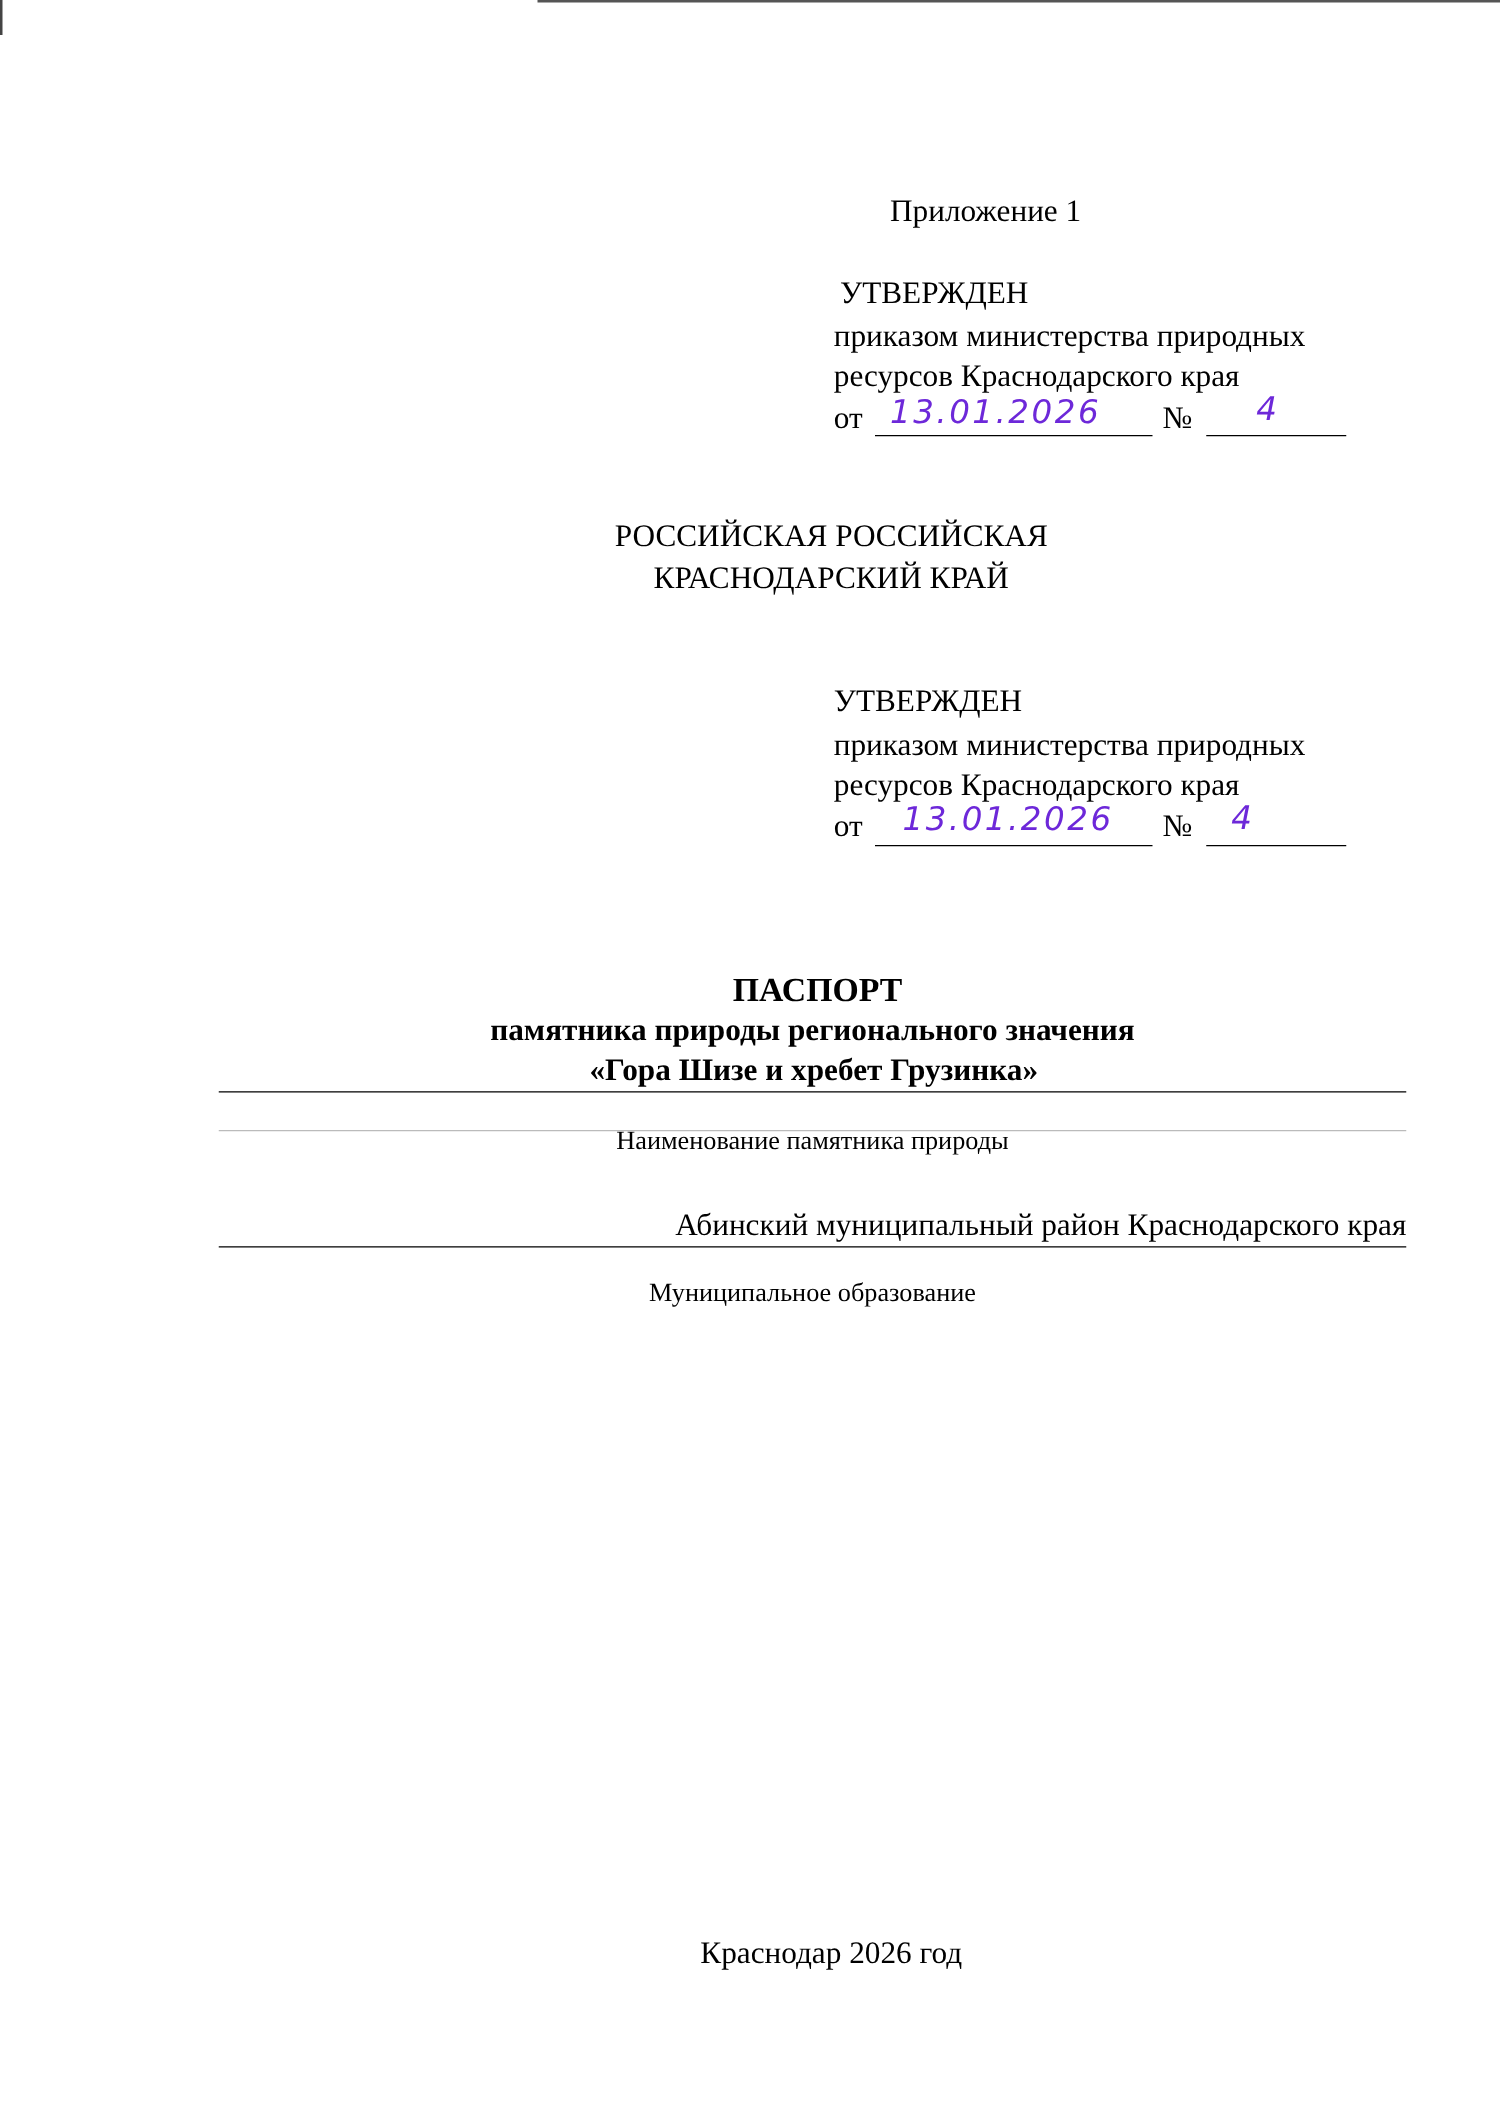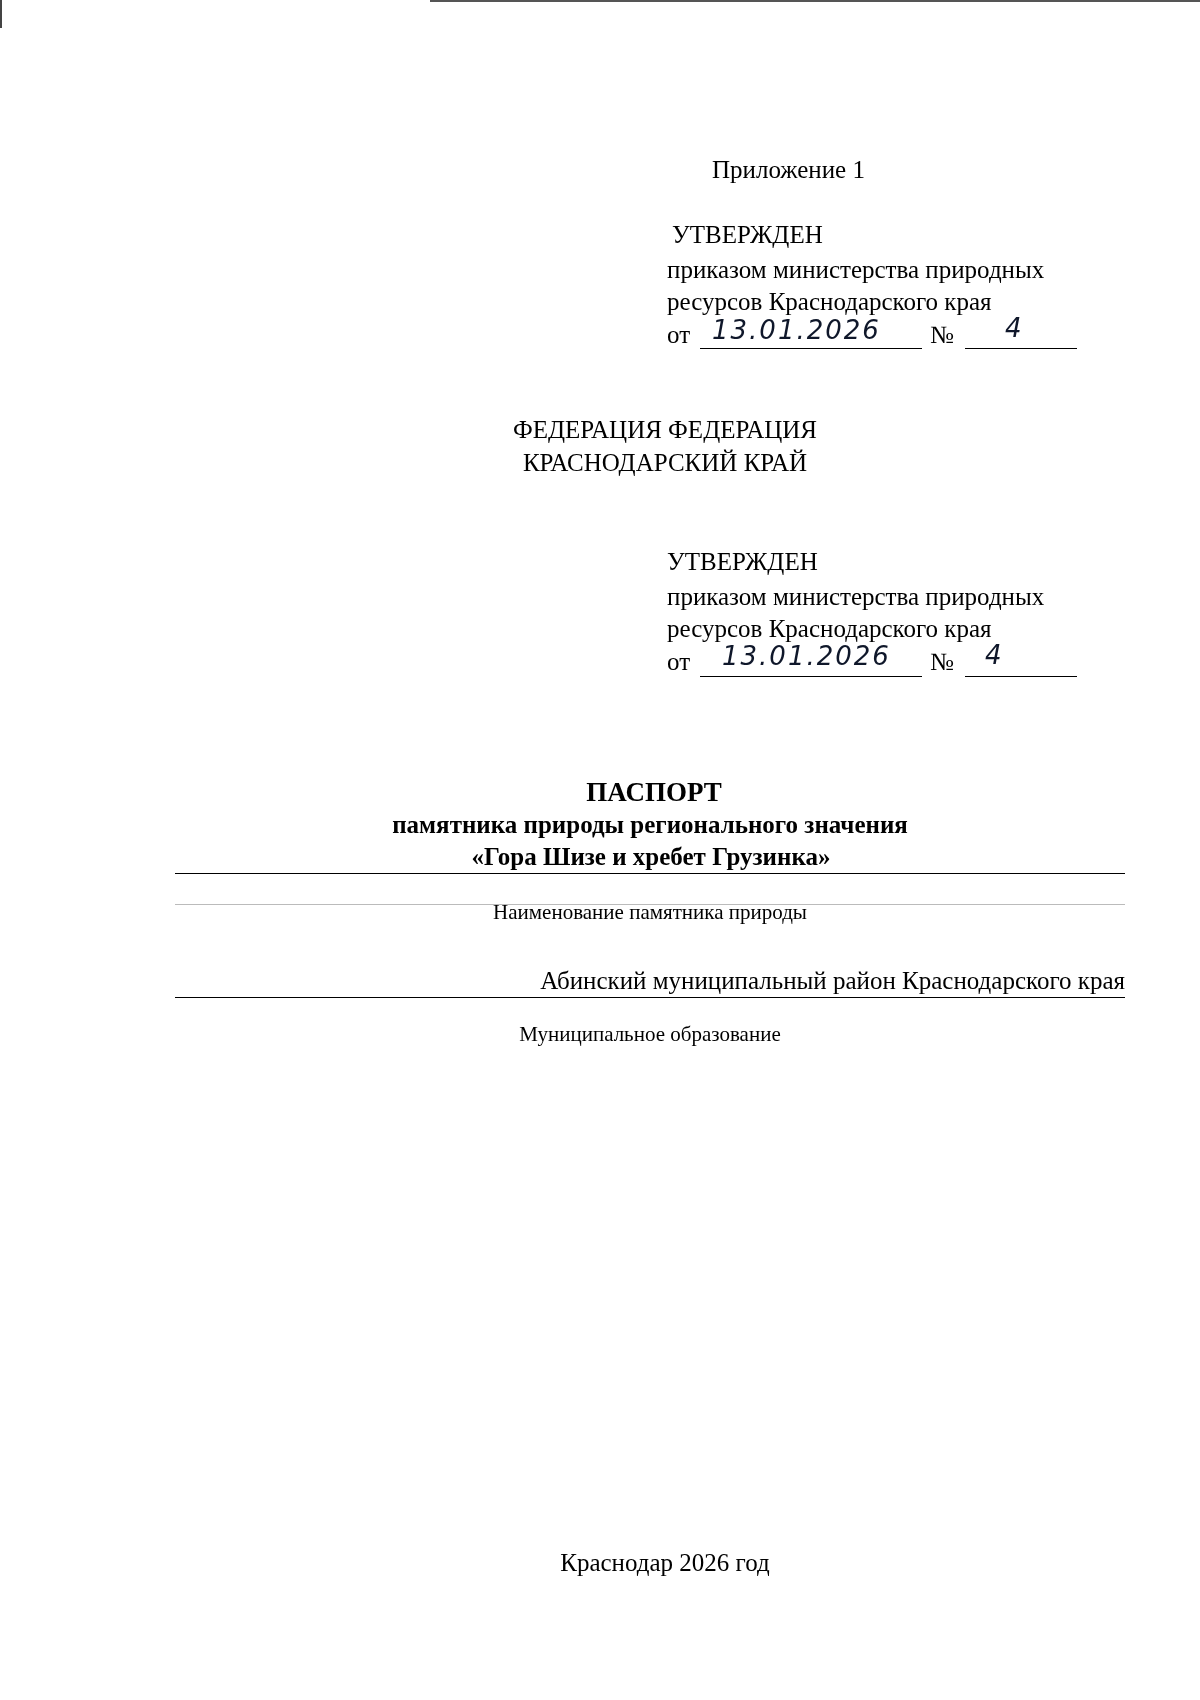--- a/index.html
+++ b/index.html
@@ -2,21 +2,21 @@
 <html><head>
 <meta charset="utf-8">
 <style>
   html, body { margin:0; padding:0; background:#ffffff; }
   body { width:1200px; height:1700px; position:relative; overflow:hidden;
          font-family:"Liberation Serif","DejaVu Serif",serif; color:#000; }
   .abs { position:absolute; }
   .t { font-size:25px; line-height:30px; white-space:nowrap; }
   .small { font-size:21px; line-height:24px; white-space:nowrap;margin-top:20px; }
   .bold { font-weight:bold; }
-  .hand { font-family:"DejaVu Sans", sans-serif; font-style:italic; font-size:26px; letter-spacing:2px; color:#0f172a; }
+  .hand { font-family:"DejaVu Sans", sans-serif; font-style:italic; font-size:26px; letter-spacing:2px; color:#6d28d9; }
   .uline { position:absolute; border-bottom:1.5px solid #000; }
   .center { text-align:center; }
   .scan-top { position:absolute; top:0; height:2px; background:#555; }
   .scan-left { position:absolute; left:0; width:2px; background:#444; }
 </style>
 </head>
 <body>
 
 <div class="scan-top" style="left:430px; width:770px;"></div>
 <div class="scan-left" style="top:0; height:28px;"></div>
@@ -26,21 +26,21 @@
 <div class="abs t" style="left:672px; top:220px;">УТВЕРЖДЕН</div>
 <div class="abs t" style="left:667px; top:255px;">приказом министерства природных</div>
 <div class="abs t" style="left:667px; top:287px;">ресурсов Краснодарского края</div>
 <div class="abs t" style="left:667px; top:320px;">от</div>
 <div class="uline" style="left:700px; top:320px; width:222px; height:28px;"></div>
 <div class="abs hand" style="left:712px; top:315px;">13.01.2026</div>
 <div class="abs t" style="left:930px; top:320px;">№</div>
 <div class="uline" style="left:965px; top:320px; width:112px; height:28px;"></div>
 <div class="abs hand" style="left:1005px; top:313px;">4</div>
 
-<div class="abs t center" style="left:400px; width:530px; top:415px;">ФЕДЕРАЦИЯ ФЕДЕРАЦИЯ</div>
+<div class="abs t center" style="left:400px; width:530px; top:415px;">РОССИЙСКАЯ РОССИЙСКАЯ</div>
 <div class="abs t center" style="left:400px; width:530px; top:448px;">КРАСНОДАРСКИЙ КРАЙ</div>
 
 <div class="abs t" style="left:667px; top:547px;">УТВЕРЖДЕН</div>
 <div class="abs t" style="left:667px; top:582px;">приказом министерства природных</div>
 <div class="abs t" style="left:667px; top:614px;">ресурсов Краснодарского края</div>
 <div class="abs t" style="left:667px; top:647px;">от</div>
 <div class="uline" style="left:700px; top:648px; width:222px; height:28px;"></div>
 <div class="abs hand" style="left:722px; top:641px;">13.01.2026</div>
 <div class="abs t" style="left:930px; top:647px;">№</div>
 <div class="uline" style="left:965px; top:648px; width:112px; height:28px;"></div>

